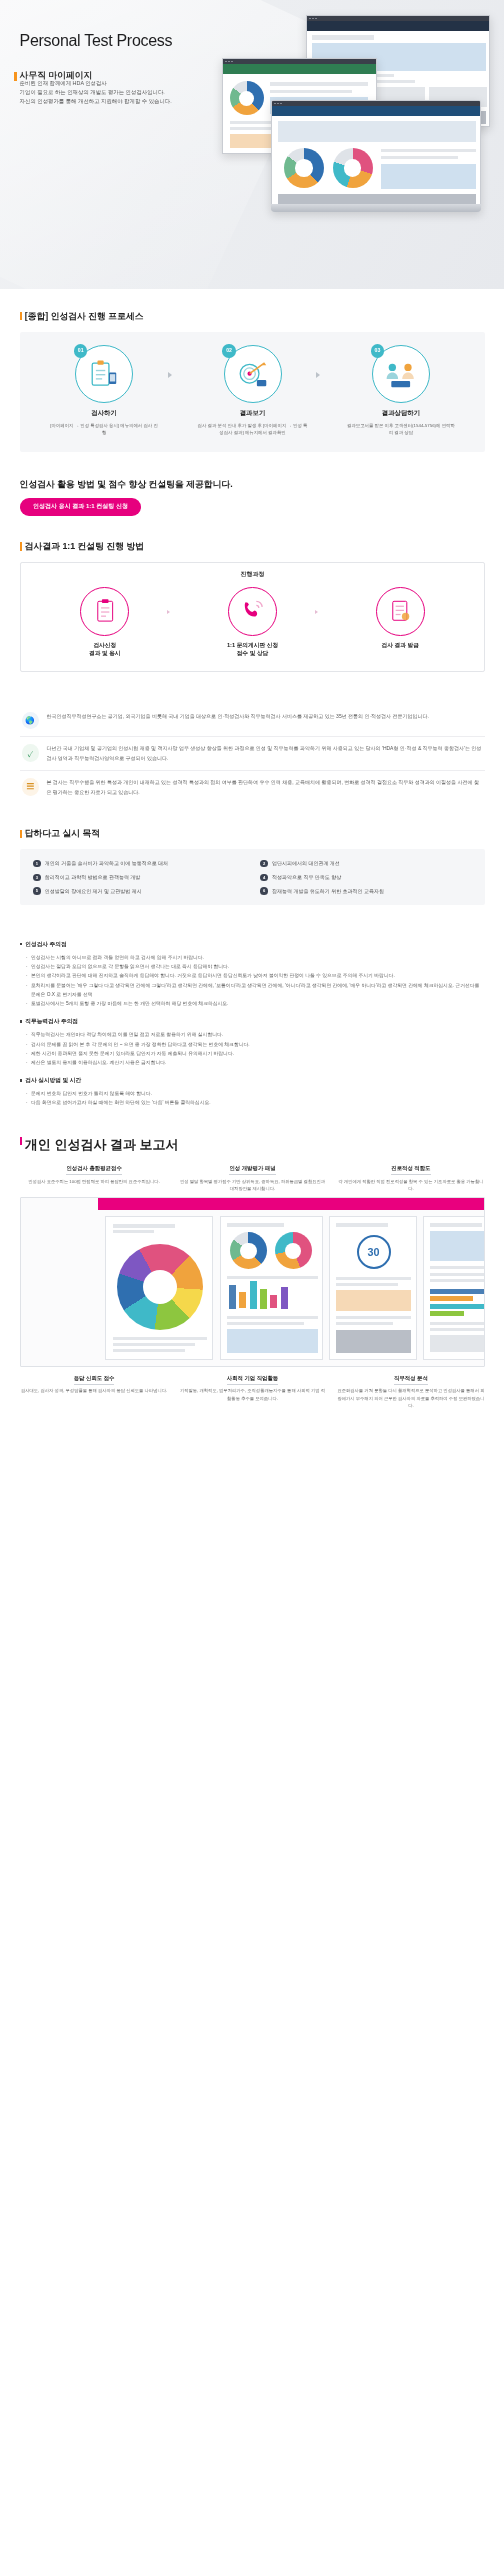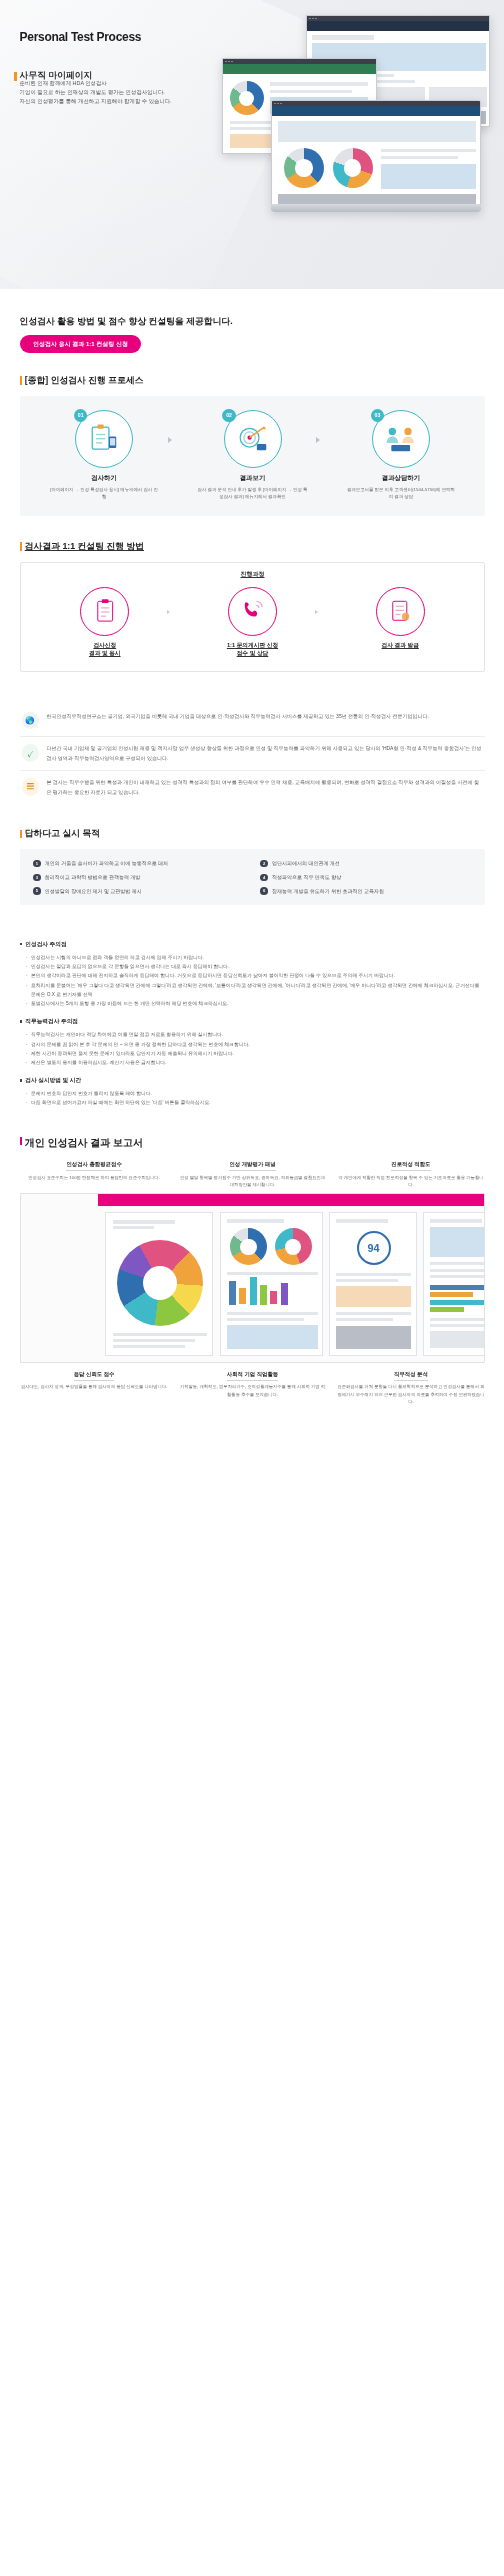--- a/index.html
+++ b/index.html
@@ -27,22 +27,22 @@
   .hero:before {
     content: "";
     position: absolute; left: -93px; top: -62px;
     width: 361px; height: 361px;
     background: linear-gradient(135deg, rgba(255,255,255,.75), rgba(255,255,255,0));
     transform: rotate(25deg);
   }
   .hero-title {
     position: absolute;
     left: 19.6px; top: 21.6px;
-    font-size: 12px;
-    font-weight: bold;
+    font-size: 16px;
+    font-weight: normal;
     color: #1d1d1f;
     letter-spacing: -0.3px;
   }
   .hero-sub {
     position: absolute;
     left: 19.6px; top: 63px;
     font-size: 8.8px;
     font-weight: bold;
     color: #2b2b2b;
   }
@@ -410,25 +410,20 @@
           <div class="donut" style="left:12.4px;top:42px;width:40px;height:40px;"></div>
           <div class="donut" style="left:61px;top:42px;width:40px;height:40px;background:conic-gradient(#e0527f 0 30%,#f0a33d 30% 55%,#3fb9c8 55% 80%,#dfe3e8 80% 100%);"></div>
           <div class="blk" style="left:109px;top:43px;width:95px;height:3.6px;"></div>
           <div class="blk" style="left:109px;top:50px;width:77px;height:3.6px;"></div>
           <div class="blk blue" style="left:109px;top:58px;width:95px;height:25px;"></div>
           <div class="blk dark" style="left:6.2px;top:88px;width:198px;height:10.3px;"></div>
         </div>
       </div>
       <div class="kbase"></div>
     </div>
-  </section>
-
-  <section class="sec" style="padding-top:27px;">
-    <div class="cta-head">인성검사 활용 방법 및 점수 향상 컨설팅을 제공합니다.</div>
-    <button class="cta-btn">인성검사 응시 결과 1:1 컨설팅 신청</button>
   </section>
 
   <section class="sec" style="padding-top:21.6px;">
     <h3 class="sec-title">[종합] 인성검사 진행 프로세스</h3>
     <div class="proc-wrap">
 
       <div class="proc-item">
         <div class="proc-circle">
           <div class="proc-num">01</div>
           <div class="proc-art">
@@ -480,21 +475,26 @@
             </svg>
           </div>
         </div>
         <div class="proc-name">결과상담하기</div>
         <div class="proc-desc">결과보고서를 받은 이후 고객센터(1544-5756)에 연락하여 결과 상담</div>
       </div>
 
     </div>
   </section>
 
-  <section class="sec" style="padding-top:25px;text-decoration:underline;">
+  <section class="sec" style="padding-top:27px;">
+    <div class="cta-head">인성검사 활용 방법 및 점수 향상 컨설팅을 제공합니다.</div>
+    <button class="cta-btn">인성검사 응시 결과 1:1 컨설팅 신청</button>
+  </section>
+
+  <section class="sec" style="padding-top:25px;">
     <h3 class="sec-title">검사결과 1:1 컨설팅 진행 방법</h3>
     <div class="step-box">
       <div class="step-box-title">진행과정</div>
       <div class="steps">
 
         <div class="step">
           <div class="step-circle">
             <div class="step-art">
               <svg viewBox="0 0 64 64" width="100%" height="100%">
                 <rect x="14" y="8" width="36" height="48" rx="3" fill="#fff" stroke="#e6007e" stroke-width="2.4"></rect>
@@ -618,21 +618,21 @@
       <h4>검사 실시방법 및 시간</h4>
       <ul>
         <li>문제지 번호와 답안지 번호가 틀리지 않도록 해야 합니다.</li>
         <li>다음 화면으로 넘어가고자 하실 때에는 화면 하단에 있는 '다음' 버튼을 클릭하십시오.</li>
       </ul>
 
     </div>
   </section>
 
   <section class="sec" style="padding-top:28px; padding-bottom:31px;">
-    <h3 class="sec-title pink" style="font-size:10px;">개인 인성검사 결과 보고서</h3>
+    <h3 class="sec-title pink" style="font-size:13px;">개인 인성검사 결과 보고서</h3>
 
     <div class="report-wrap">
 
       <div class="report-top">
         <div class="rep-note">
           <div class="t">인성검사 총합평균점수</div>
           <div class="d">인성검사 표준수치는 100점 만점체로 하여 응답만의 표준수치입니다.</div>
         </div>
         <div class="rep-note">
           <div class="t">인성 개발평가 패널</div>
@@ -669,21 +669,21 @@
             <div class="bar-mini" style="left:39px;top:72px;width:7.2px;height:19.6px;background:#8dc63f;"></div>
             <div class="bar-mini" style="left:49px;top:78px;width:7.2px;height:13.4px;background:#e0527f;"></div>
             <div class="bar-mini" style="left:60px;top:70px;width:7.2px;height:21.6px;background:#7e57c2;"></div>
             <div class="blk" style="left:6.2px;top:99px;width:91px;height:2.6px;"></div>
             <div class="blk" style="left:6.2px;top:105px;width:77px;height:2.6px;"></div>
             <div class="blk blue" style="left:6.2px;top:112px;width:91px;height:24px;"></div>
           </div>
 
           <div class="rs-card" style="left:231px; top:17.5px; width:88px; height:144px;">
             <div class="blk" style="left:6.2px;top:6.2px;width:52px;height:3.6px;"></div>
-            <div style="position:absolute;left:27px;top:18.5px;width:34px;height:34px;border-radius:50%;border:2.1px solid #2f6fb0;display:flex;align-items:center;justify-content:center;font-size:10.8px;font-weight:bold;color:#2f6fb0;">94</div>
+            <div style="position:absolute;left:27px;top:18.5px;width:34px;height:34px;border-radius:50%;border:2.1px solid #2f6fb0;display:flex;align-items:center;justify-content:center;font-size:10.8px;font-weight:bold;color:#2f6fb0;">30</div>
             <div class="blk" style="left:6.2px;top:60px;width:75px;height:2.6px;"></div>
             <div class="blk" style="left:6.2px;top:66px;width:62px;height:2.6px;"></div>
             <div class="blk orange" style="left:6.2px;top:73px;width:75px;height:20.6px;"></div>
             <div class="blk" style="left:6.2px;top:99px;width:75px;height:2.6px;"></div>
             <div class="blk" style="left:6.2px;top:105px;width:57px;height:2.6px;"></div>
             <div class="blk dark" style="left:6.2px;top:113px;width:75px;height:23px;"></div>
           </div>
 
           <div class="rs-card" style="left:325px; top:17.5px; width:96px; height:144px;">
             <div class="blk" style="left:6.2px;top:6.2px;width:52px;height:3.6px;"></div>

